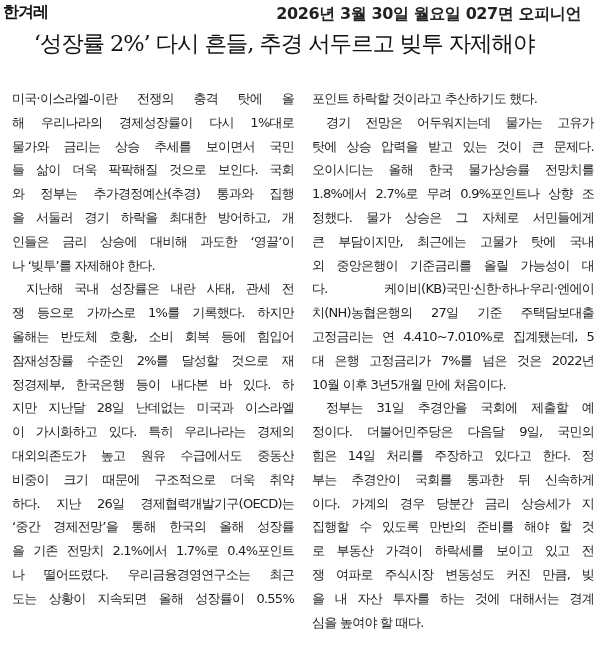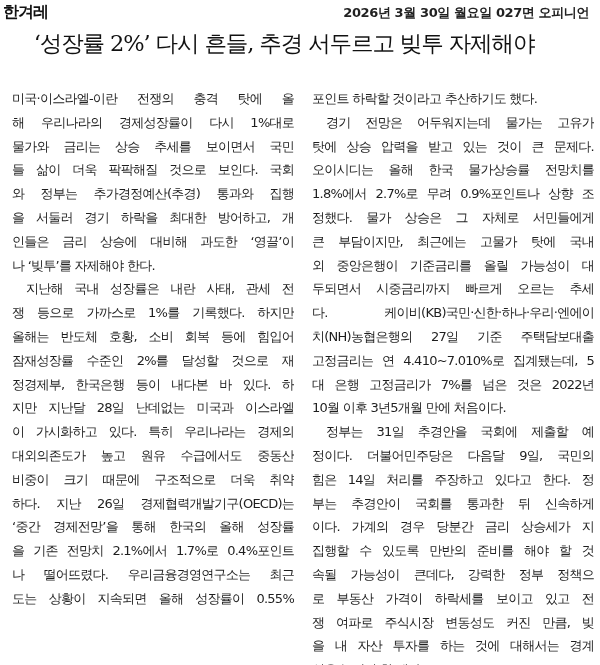--- a/index.html
+++ b/index.html
@@ -1,21 +1,21 @@
 <!DOCTYPE html>
 <html><head>
   <meta charset="utf-8">
   <style>
     html, body { margin: 0; padding: 0; background: #ffffff; }
     body { width: 600px; height: 665px; position: relative; overflow: hidden;
            font-family: "DejaVu Sans", "Liberation Sans", sans-serif; color: #1c1c1c; }
-    .masthead { position: absolute; left: 0; top: 0; width: 584px; height: 26px; padding-left: 8px; }
+    .masthead { position: absolute; left: 0; top: 0; width: 584px; height: 26px; }
     .logo { position: absolute; left: 3px; top: 2px; font-size: 16px; font-weight: bold;
             letter-spacing: -1px; color: #111; }
-    .dateline { position: absolute; right: 3px; top: 4px; font-size: 13px; font-weight: bold;
+    .dateline { position: absolute; right: 3px; top: 4px; font-size: 16px; font-weight: bold;
                 letter-spacing: -0.4px; color: #222; }
     .headline { position: absolute; left: 0; top: 28px; width: 568px; text-align: center;
                 font-family: "DejaVu Serif", "Liberation Serif", serif;
                 font-size: 22.5px; letter-spacing: -1.1px; color: #111; white-space: nowrap; }
     .col { position: absolute; top: 87px; width: 282px; }
     .col.left { left: 12px; }
     .col.right { left: 312px; }
     .line { height: 23.8px; line-height: 23.8px; font-size: 13px; letter-spacing: -0.75px;
             white-space: nowrap; overflow: hidden; color: #1e1e1e;
             text-align: justify; text-align-last: justify; }
@@ -59,30 +59,28 @@
 
 <div class="col right">
   <div class="line last">포인트 하락할 것이라고 추산하기도 했다.</div>
   <div class="line indent">경기 전망은 어두워지는데 물가는 고유가</div>
   <div class="line">탓에 상승 압력을 받고 있는 것이 큰 문제다.</div>
   <div class="line">오이시디는 올해 한국 물가상승률 전망치를</div>
   <div class="line">1.8%에서 2.7%로 무려 0.9%포인트나 상향 조</div>
   <div class="line">정했다. 물가 상승은 그 자체로 서민들에게</div>
   <div class="line">큰 부담이지만, 최근에는 고물가 탓에 국내</div>
   <div class="line">외 중앙은행이 기준금리를 올릴 가능성이 대</div>
-  <div class="line">두되면서 시중금리까지 빠르게 오르는 추세</div>
   <div class="line">다. 케이비(KB)국민·신한·하나·우리·엔에이</div>
   <div class="line">치(NH)농협은행의 27일 기준 주택담보대출</div>
   <div class="line">고정금리는 연 4.410~7.010%로 집계됐는데, 5</div>
   <div class="line">대 은행 고정금리가 7%를 넘은 것은 2022년</div>
   <div class="line last">10월 이후 3년5개월 만에 처음이다.</div>
   <div class="line indent">정부는 31일 추경안을 국회에 제출할 예</div>
   <div class="line">정이다. 더불어민주당은 다음달 9일, 국민의</div>
   <div class="line">힘은 14일 처리를 주장하고 있다고 한다. 정</div>
   <div class="line">부는 추경안이 국회를 통과한 뒤 신속하게</div>
   <div class="line">이다. 가계의 경우 당분간 금리 상승세가 지</div>
   <div class="line">집행할 수 있도록 만반의 준비를 해야 할 것</div>
-  <div class="line">속될 가능성이 큰데다, 강력한 정부 정책으</div>
   <div class="line">로 부동산 가격이 하락세를 보이고 있고 전</div>
   <div class="line">쟁 여파로 주식시장 변동성도 커진 만큼, 빚</div>
   <div class="line">을 내 자산 투자를 하는 것에 대해서는 경계</div>
   <div class="line last">심을 높여야 할 때다.</div>
 </div>
 
 </body></html>

